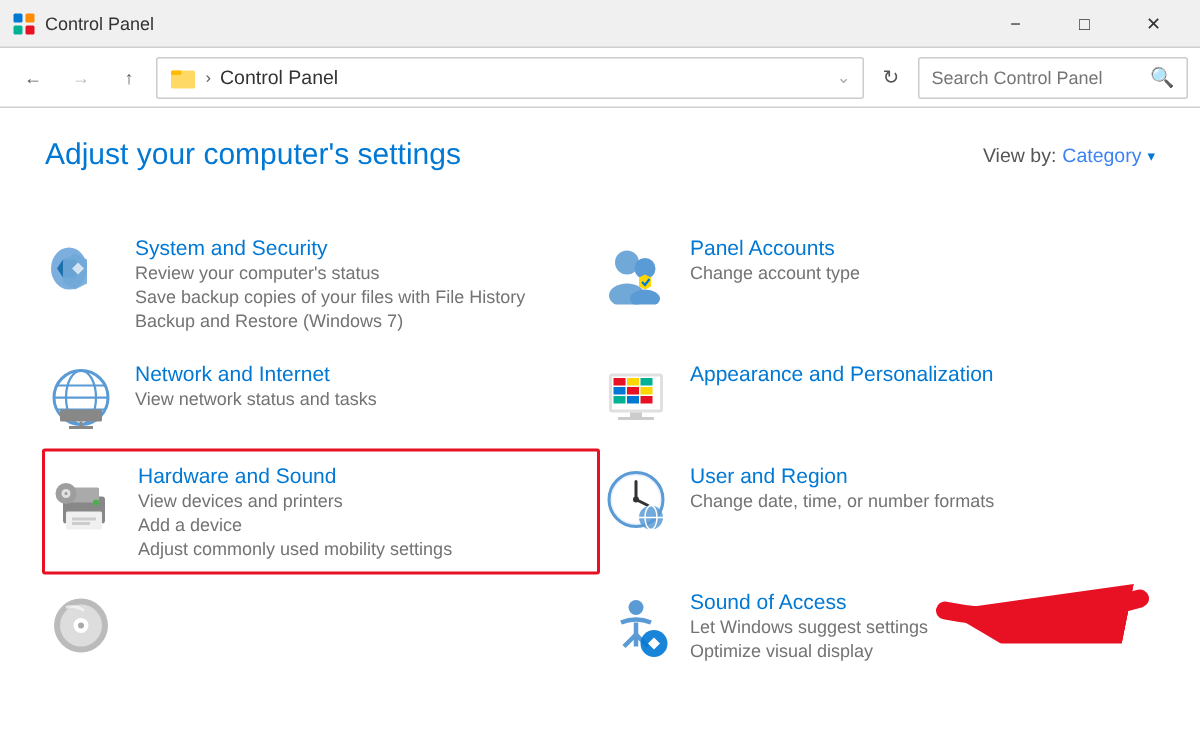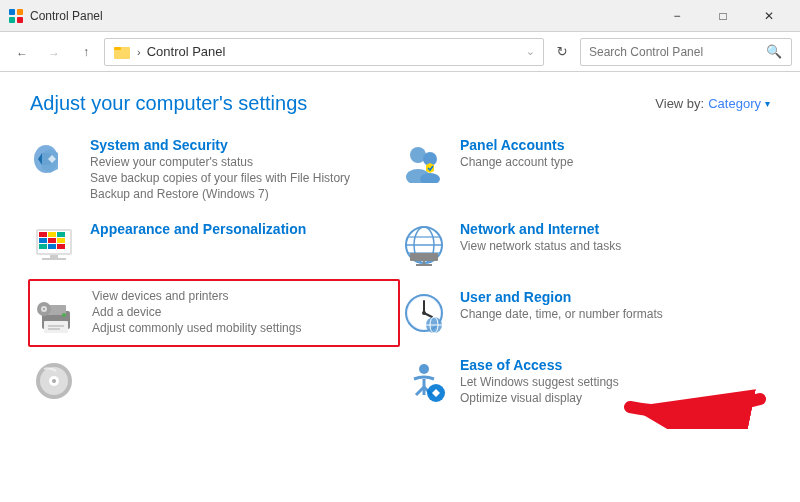--- a/index.html
+++ b/index.html
@@ -107,21 +107,21 @@
       display: flex;
       align-items: center;
       justify-content: center;
       cursor: pointer;
       color: #555;
       border: none;
       background: transparent;
       border-radius: 2px;
     }
     .search-box {
-      width: 212px;
+      width: 180px;
       height: 28px;
       border: 1px solid #ccc;
       border-radius: 2px;
       display: flex;
       align-items: center;
       padding: 0 8px;
       background: #fff;
     }
     .search-box input {
       border: none;
@@ -141,21 +141,21 @@
       flex: 1;
       padding: 20px 30px;
       overflow: hidden;
       position: relative;
     }
 
     .page-header {
       display: flex;
       align-items: center;
       justify-content: space-between;
-      margin-bottom: 12px;
+      margin-bottom: 32px;
     }
     .page-title {
       font-size: 20px;
       color: #0078d4;
       font-weight: 300;
     }
     .view-by {
       display: flex;
       align-items: center;
       gap: 4px;
@@ -206,21 +206,21 @@
     .category-content {
       display: flex;
       flex-direction: column;
       gap: 2px;
     }
 
     .category-name {
       font-size: 14px;
       color: #0078d4;
       cursor: pointer;
-      font-weight: 700;
+      font-weight: 400;
     }
 
     .category-link {
       font-size: 12px;
       color: #737373;
       cursor: pointer;
     }
 
     
     .arrow-annotation {
@@ -313,20 +313,39 @@
       </div>
       <div class="category-content">
         <span class="category-name">Panel Accounts</span>
         <span class="category-link">Change account type</span>
       </div>
     </div>
 
     <div class="category-item">
       <div class="category-icon">
         <svg width="44" height="44" viewBox="0 0 44 44">
+          <circle cx="22" cy="22" r="18" fill="none" stroke="#5b9bd5" stroke-width="2"></circle>
+          <ellipse cx="22" cy="22" rx="10" ry="18" fill="none" stroke="#5b9bd5" stroke-width="1.5"></ellipse>
+          <line x1="4" y1="22" x2="40" y2="22" stroke="#5b9bd5" stroke-width="1.5"></line>
+          <line x1="6" y1="14" x2="38" y2="14" stroke="#5b9bd5" stroke-width="1.2"></line>
+          <line x1="6" y1="30" x2="38" y2="30" stroke="#5b9bd5" stroke-width="1.2"></line>
+          <rect x="8" y="30" width="28" height="8" fill="#888" rx="1"></rect>
+          <line x1="22" y1="38" x2="22" y2="42" stroke="#888" stroke-width="2"></line>
+          <line x1="14" y1="42" x2="30" y2="42" stroke="#888" stroke-width="2"></line>
+        </svg>
+      </div>
+      <div class="category-content">
+        <span class="category-name">Network and Internet</span>
+        <span class="category-link">View network status and tasks</span>
+      </div>
+    </div>
+
+    <div class="category-item">
+      <div class="category-icon">
+        <svg width="44" height="44" viewBox="0 0 44 44">
           <rect x="4" y="6" width="36" height="26" rx="2" fill="#e0e0e0"></rect>
           <rect x="6" y="8" width="32" height="22" fill="#fff"></rect>
 
           <rect x="7" y="9" width="8" height="5" fill="#e81123"></rect>
           <rect x="16" y="9" width="8" height="5" fill="#ffd700"></rect>
           <rect x="25" y="9" width="8" height="5" fill="#00b294"></rect>
           <rect x="7" y="15" width="8" height="5" fill="#0078d4"></rect>
           <rect x="16" y="15" width="8" height="5" fill="#e81123"></rect>
           <rect x="25" y="15" width="8" height="5" fill="#ffd700"></rect>
           <rect x="7" y="21" width="8" height="5" fill="#00b294"></rect>
@@ -334,56 +353,38 @@
           <rect x="25" y="21" width="8" height="5" fill="#e81123"></rect>
           <rect x="18" y="32" width="8" height="3" fill="#ccc"></rect>
           <rect x="10" y="35" width="24" height="2" fill="#ccc"></rect>
         </svg>
       </div>
       <div class="category-content">
         <span class="category-name">Appearance and Personalization</span>
       </div>
     </div>
 
-    <div class="category-item">
-      <div class="category-icon">
-        <svg width="44" height="44" viewBox="0 0 44 44">
-          <circle cx="22" cy="22" r="18" fill="none" stroke="#5b9bd5" stroke-width="2"></circle>
-          <ellipse cx="22" cy="22" rx="10" ry="18" fill="none" stroke="#5b9bd5" stroke-width="1.5"></ellipse>
-          <line x1="4" y1="22" x2="40" y2="22" stroke="#5b9bd5" stroke-width="1.5"></line>
-          <line x1="6" y1="14" x2="38" y2="14" stroke="#5b9bd5" stroke-width="1.2"></line>
-          <line x1="6" y1="30" x2="38" y2="30" stroke="#5b9bd5" stroke-width="1.2"></line>
-          <rect x="8" y="30" width="28" height="8" fill="#888" rx="1"></rect>
-          <line x1="22" y1="38" x2="22" y2="42" stroke="#888" stroke-width="2"></line>
-          <line x1="14" y1="42" x2="30" y2="42" stroke="#888" stroke-width="2"></line>
-        </svg>
-      </div>
-      <div class="category-content">
-        <span class="category-name">Network and Internet</span>
-        <span class="category-link">View network status and tasks</span>
-      </div>
-    </div>
-
     <div class="category-item highlighted">
       <div class="category-icon" style="margin-left:2px;">
         <svg width="44" height="44" viewBox="0 0 44 44">
 
           <rect x="8" y="20" width="28" height="18" rx="2" fill="#888"></rect>
           <rect x="12" y="14" width="20" height="10" rx="1" fill="#aaa"></rect>
           <rect x="10" y="30" width="24" height="12" rx="1" fill="#f0f0f0"></rect>
           <rect x="14" y="34" width="16" height="2" fill="#ccc"></rect>
           <rect x="14" y="37" width="12" height="2" fill="#ccc"></rect>
           <circle cx="30" cy="24" r="2" fill="#4caf50"></circle>
 
           <circle cx="10" cy="18" r="7" fill="#9e9e9e"></circle>
           <circle cx="10" cy="18" r="3" fill="#e0e0e0"></circle>
           <circle cx="10" cy="18" r="1" fill="#999"></circle>
         </svg>
       </div>
       <div class="category-content">
+        <span class="category-name">Hardware and Sound</span>
         <span class="category-link">View devices and printers</span>
         <span class="category-link">Add a device</span>
         <span class="category-link">Adjust commonly used mobility settings</span>
       </div>
     </div>
 
     <div class="category-item">
       <div class="category-icon">
         <svg width="44" height="44" viewBox="0 0 44 44">
           <circle cx="22" cy="22" r="18" fill="#e8f0fe" stroke="#5b9bd5" stroke-width="2"></circle>
@@ -424,21 +425,21 @@
           <path d="M12 20 Q22 16 32 20" stroke="#5b9bd5" stroke-width="3" fill="none"></path>
           <line x1="22" y1="20" x2="22" y2="36" stroke="#5b9bd5" stroke-width="3"></line>
           <line x1="22" y1="28" x2="14" y2="36" stroke="#5b9bd5" stroke-width="3"></line>
           <line x1="22" y1="28" x2="30" y2="36" stroke="#5b9bd5" stroke-width="3"></line>
 
           <circle cx="34" cy="34" r="9" fill="#0078d4" opacity="0.9"></circle>
           <path d="M30 34 L34 30 L38 34 L34 38 Z" fill="#fff"></path>
         </svg>
       </div>
       <div class="category-content">
-        <span class="category-name">Ease of Access</span>
+        <span class="category-name">Sound of Access</span>
         <span class="category-link">Let Windows suggest settings</span>
         <span class="category-link">Optimize visual display</span>
       </div>
     </div>
 
   </div>
 
   <div class="arrow-annotation">
     <svg width="160" height="60" viewBox="0 0 160 60">
       <defs>

